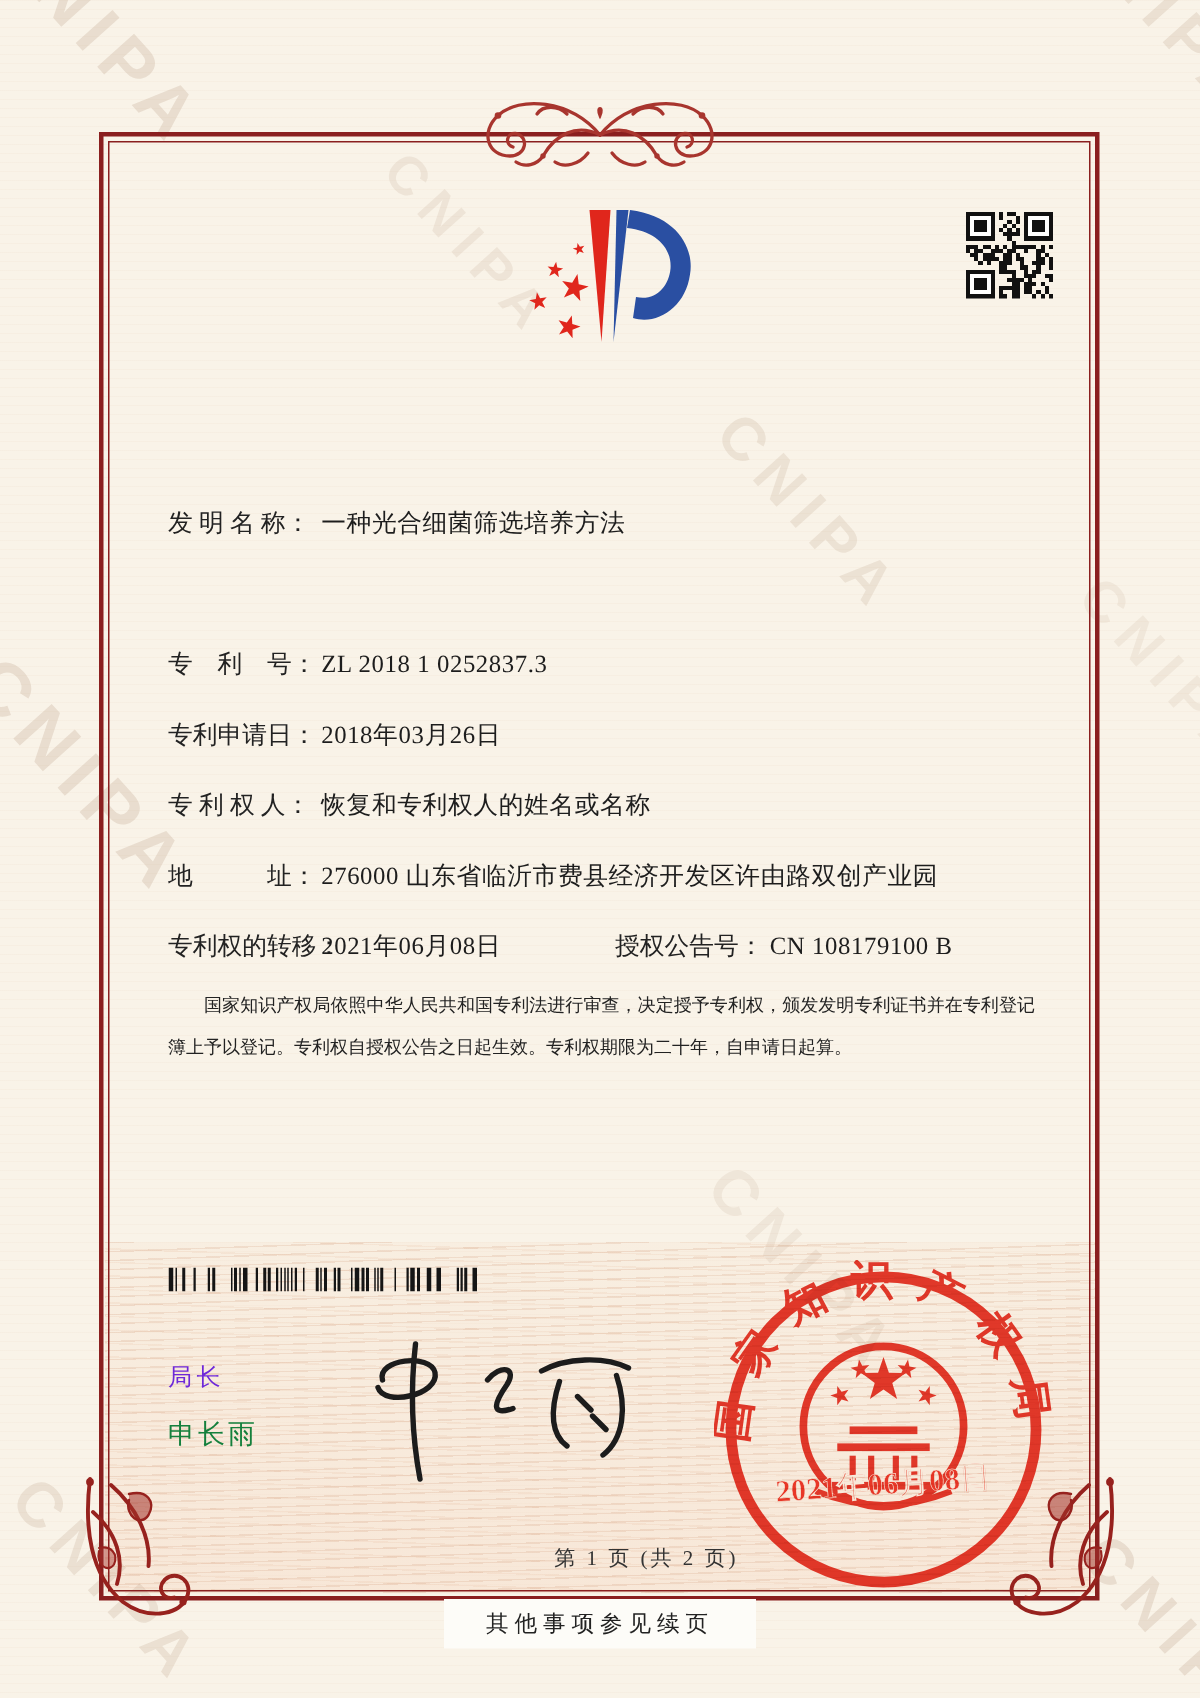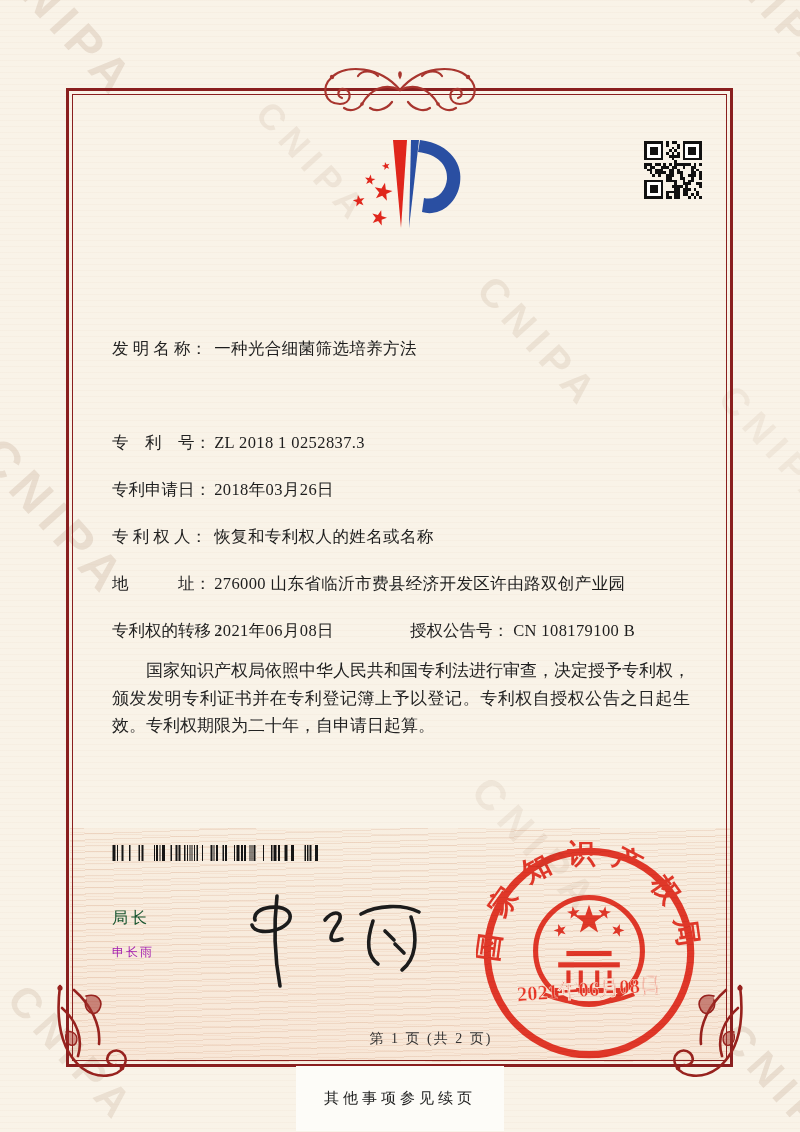--- a/index.html
+++ b/index.html
@@ -37,36 +37,36 @@
     left:0; width:800px; top:233px; text-align:center;
     font-size:44px; font-weight:bold; letter-spacing:17px; padding-left:17px;
     box-sizing:border-box; color:#141414;
   }
   .field-row{ left:112px; width:600px; height:22px; font-size:16.5px; white-space:nowrap; }
   .field-label{ display:inline-block; width:98px; color:#222; }
   .field-value{ color:#1d1d1d; letter-spacing:0.4px; }
   .dual .second{ position:absolute; left:298px; top:0; }
   .body-text{
     left:112px; top:657px; width:578px; text-align:justify;
-    font-size:17px; line-height:27.5px; color:#222;
+    font-size:12px; line-height:27.5px; color:#222;
   }
   .body-text p{ margin:0; text-indent:2em; }
   .barcode-wrap{ left:110px; top:845px; width:209px; height:16px; }
   .issuer-label{ left:112px; top:908px; font-size:16px; letter-spacing:3px;
-    font-family:"Liberation Sans","DejaVu Sans",sans-serif; color:#14532d; }
-  .issuer-name{ left:112px; top:944px; font-size:12px; letter-spacing:2px;
-    font-family:"Liberation Sans","DejaVu Sans",sans-serif; color:#a21caf; }
+    font-family:"Liberation Sans","DejaVu Sans",sans-serif; color:#6d28d9; }
+  .issuer-name{ left:112px; top:944px; font-size:18px; letter-spacing:2px;
+    font-family:"Liberation Sans","DejaVu Sans",sans-serif; color:#15803d; }
   .signature{ left:225px; top:890px; }
   .seal{ left:476px; top:840px; mix-blend-mode:multiply; opacity:0.94; }
   .page-info{ left:0; width:800px; top:1030px; text-align:center; font-size:14px; color:#333; letter-spacing:2px;margin-left:31px; }
   .cont-note{
     left:0; width:800px; top:1066px; text-align:center;
   }
   .cont-note span{
-    display:inline-block; background:#fdfcf8; padding:23px 28px;
+    display:inline-block; background:#fdfcf8; padding:7px 28px;
     font-size:15px; letter-spacing:4px; color:#222;
   }
   .ornament{ z-index:4; }
 </style>
 </head>
 <body>
 
 <div class="page">
 
   <svg width="0" height="0" style="position:absolute">

